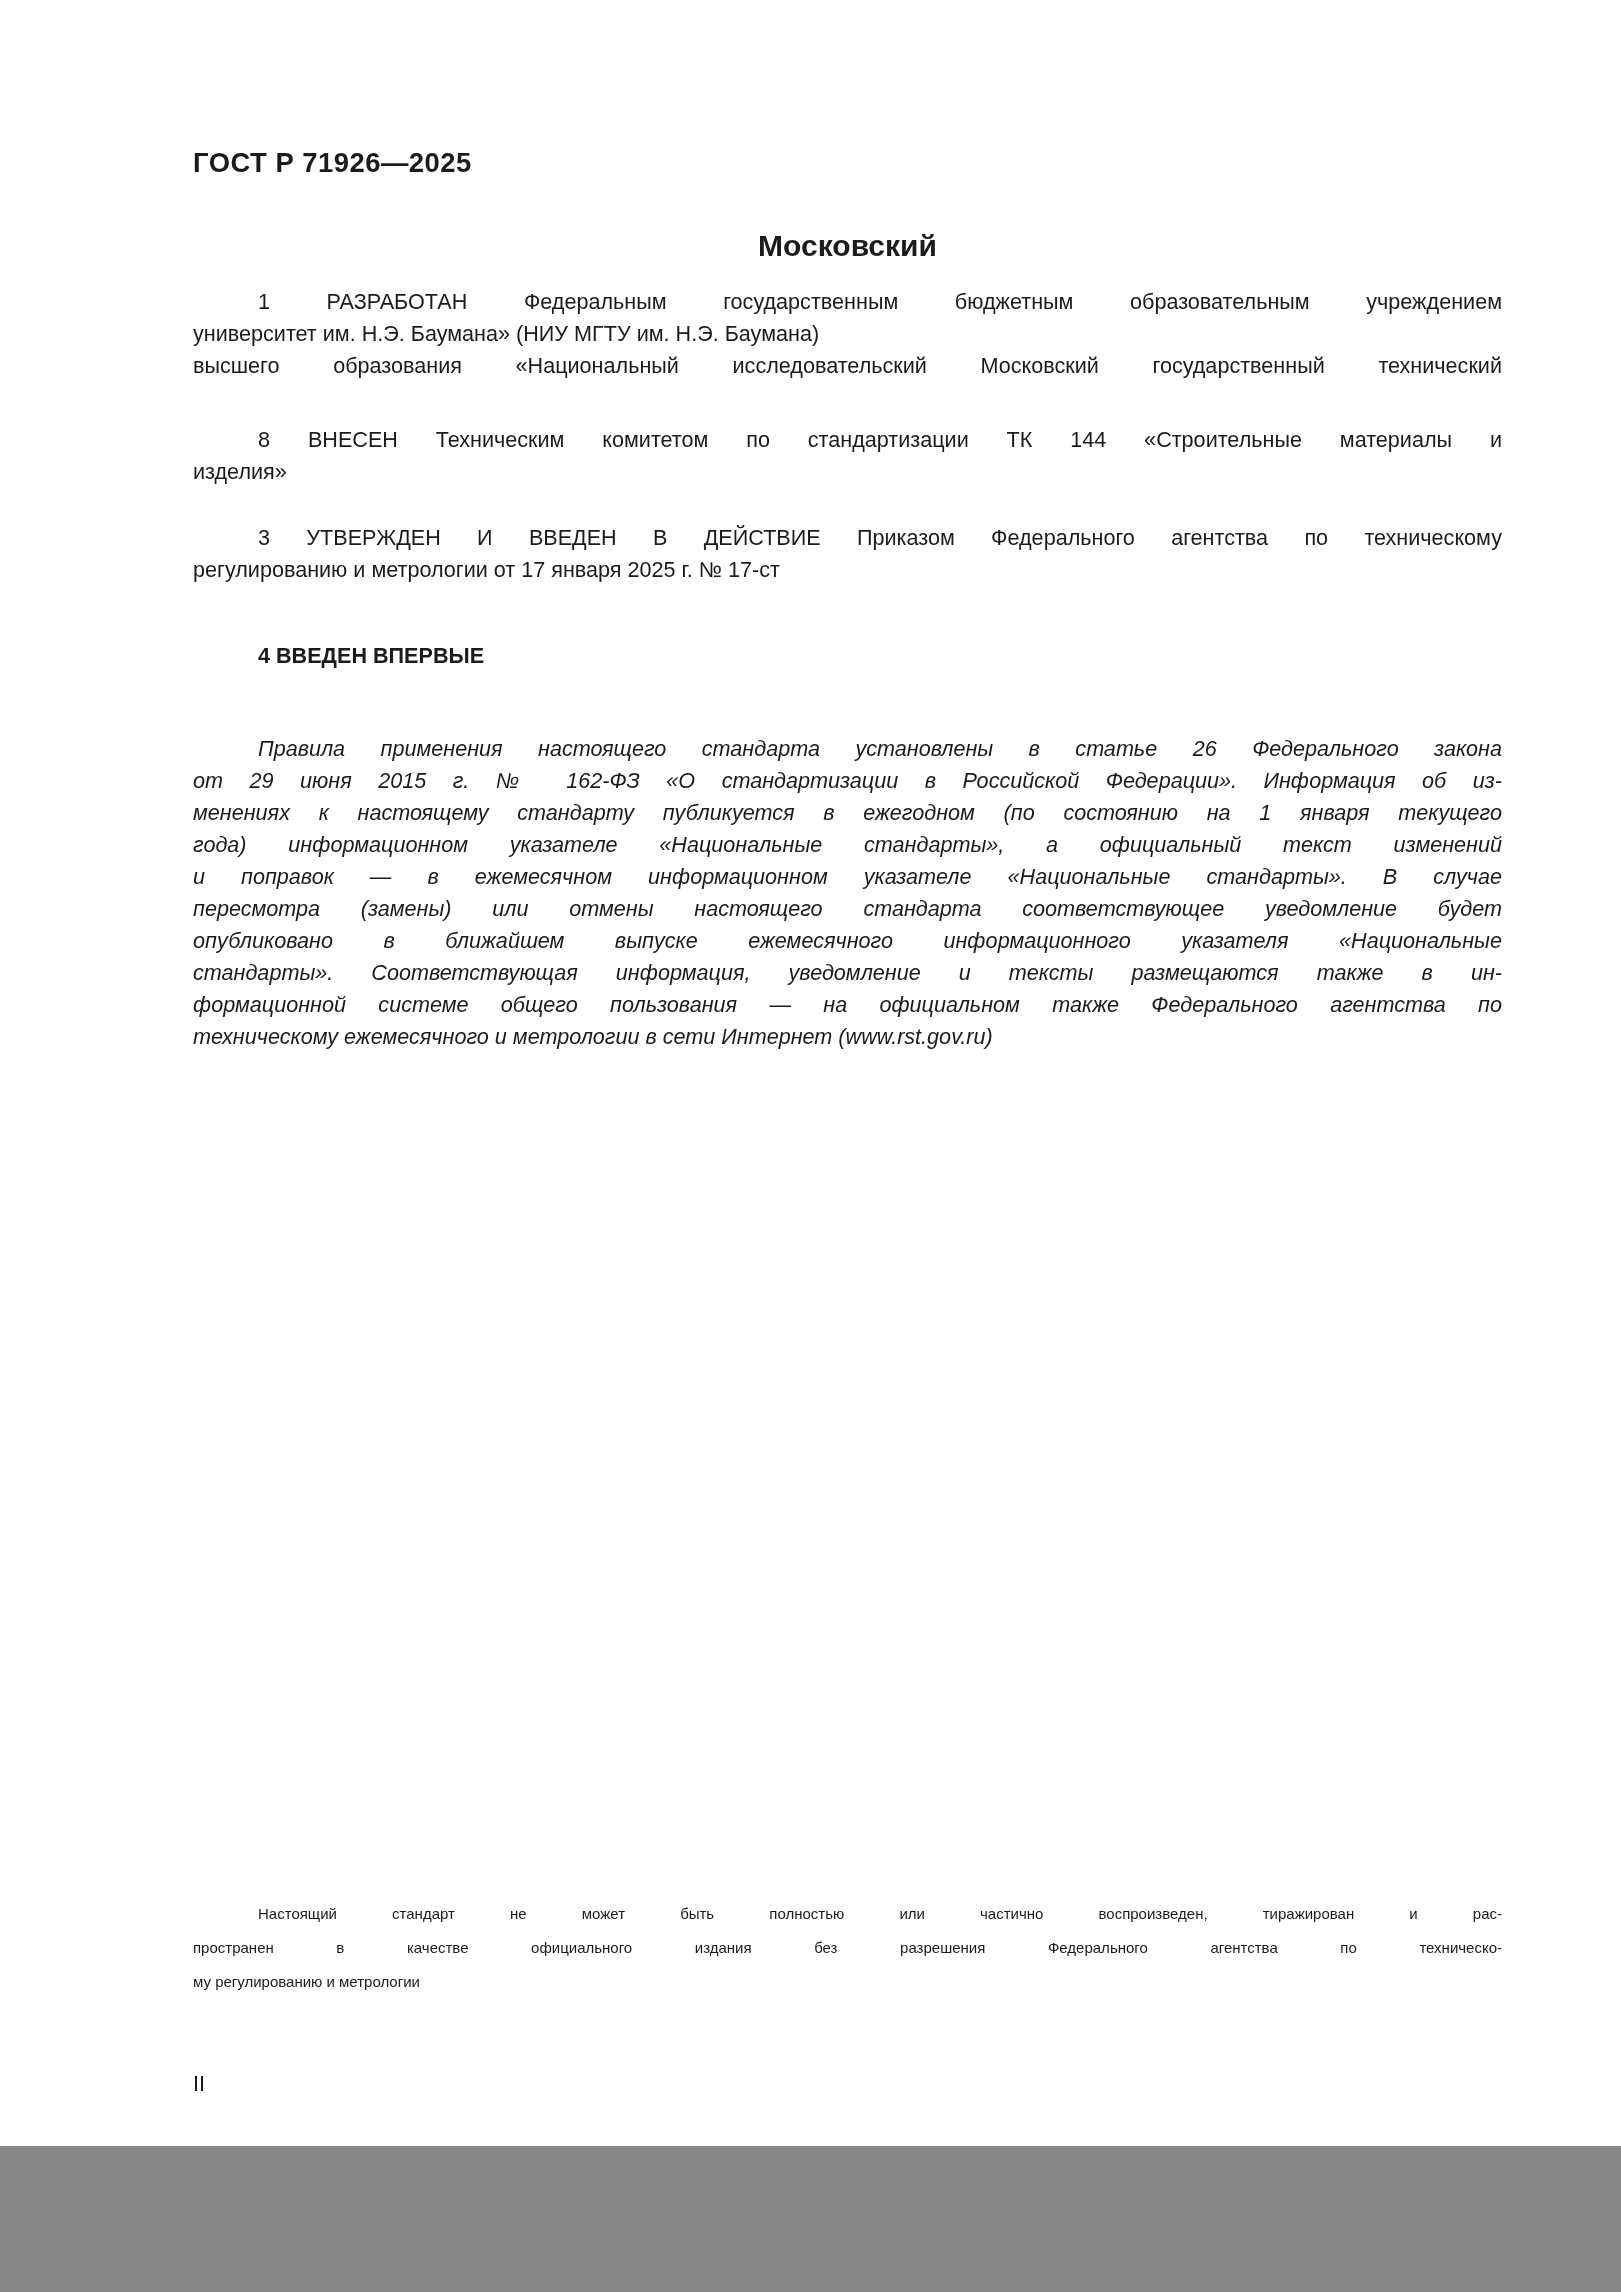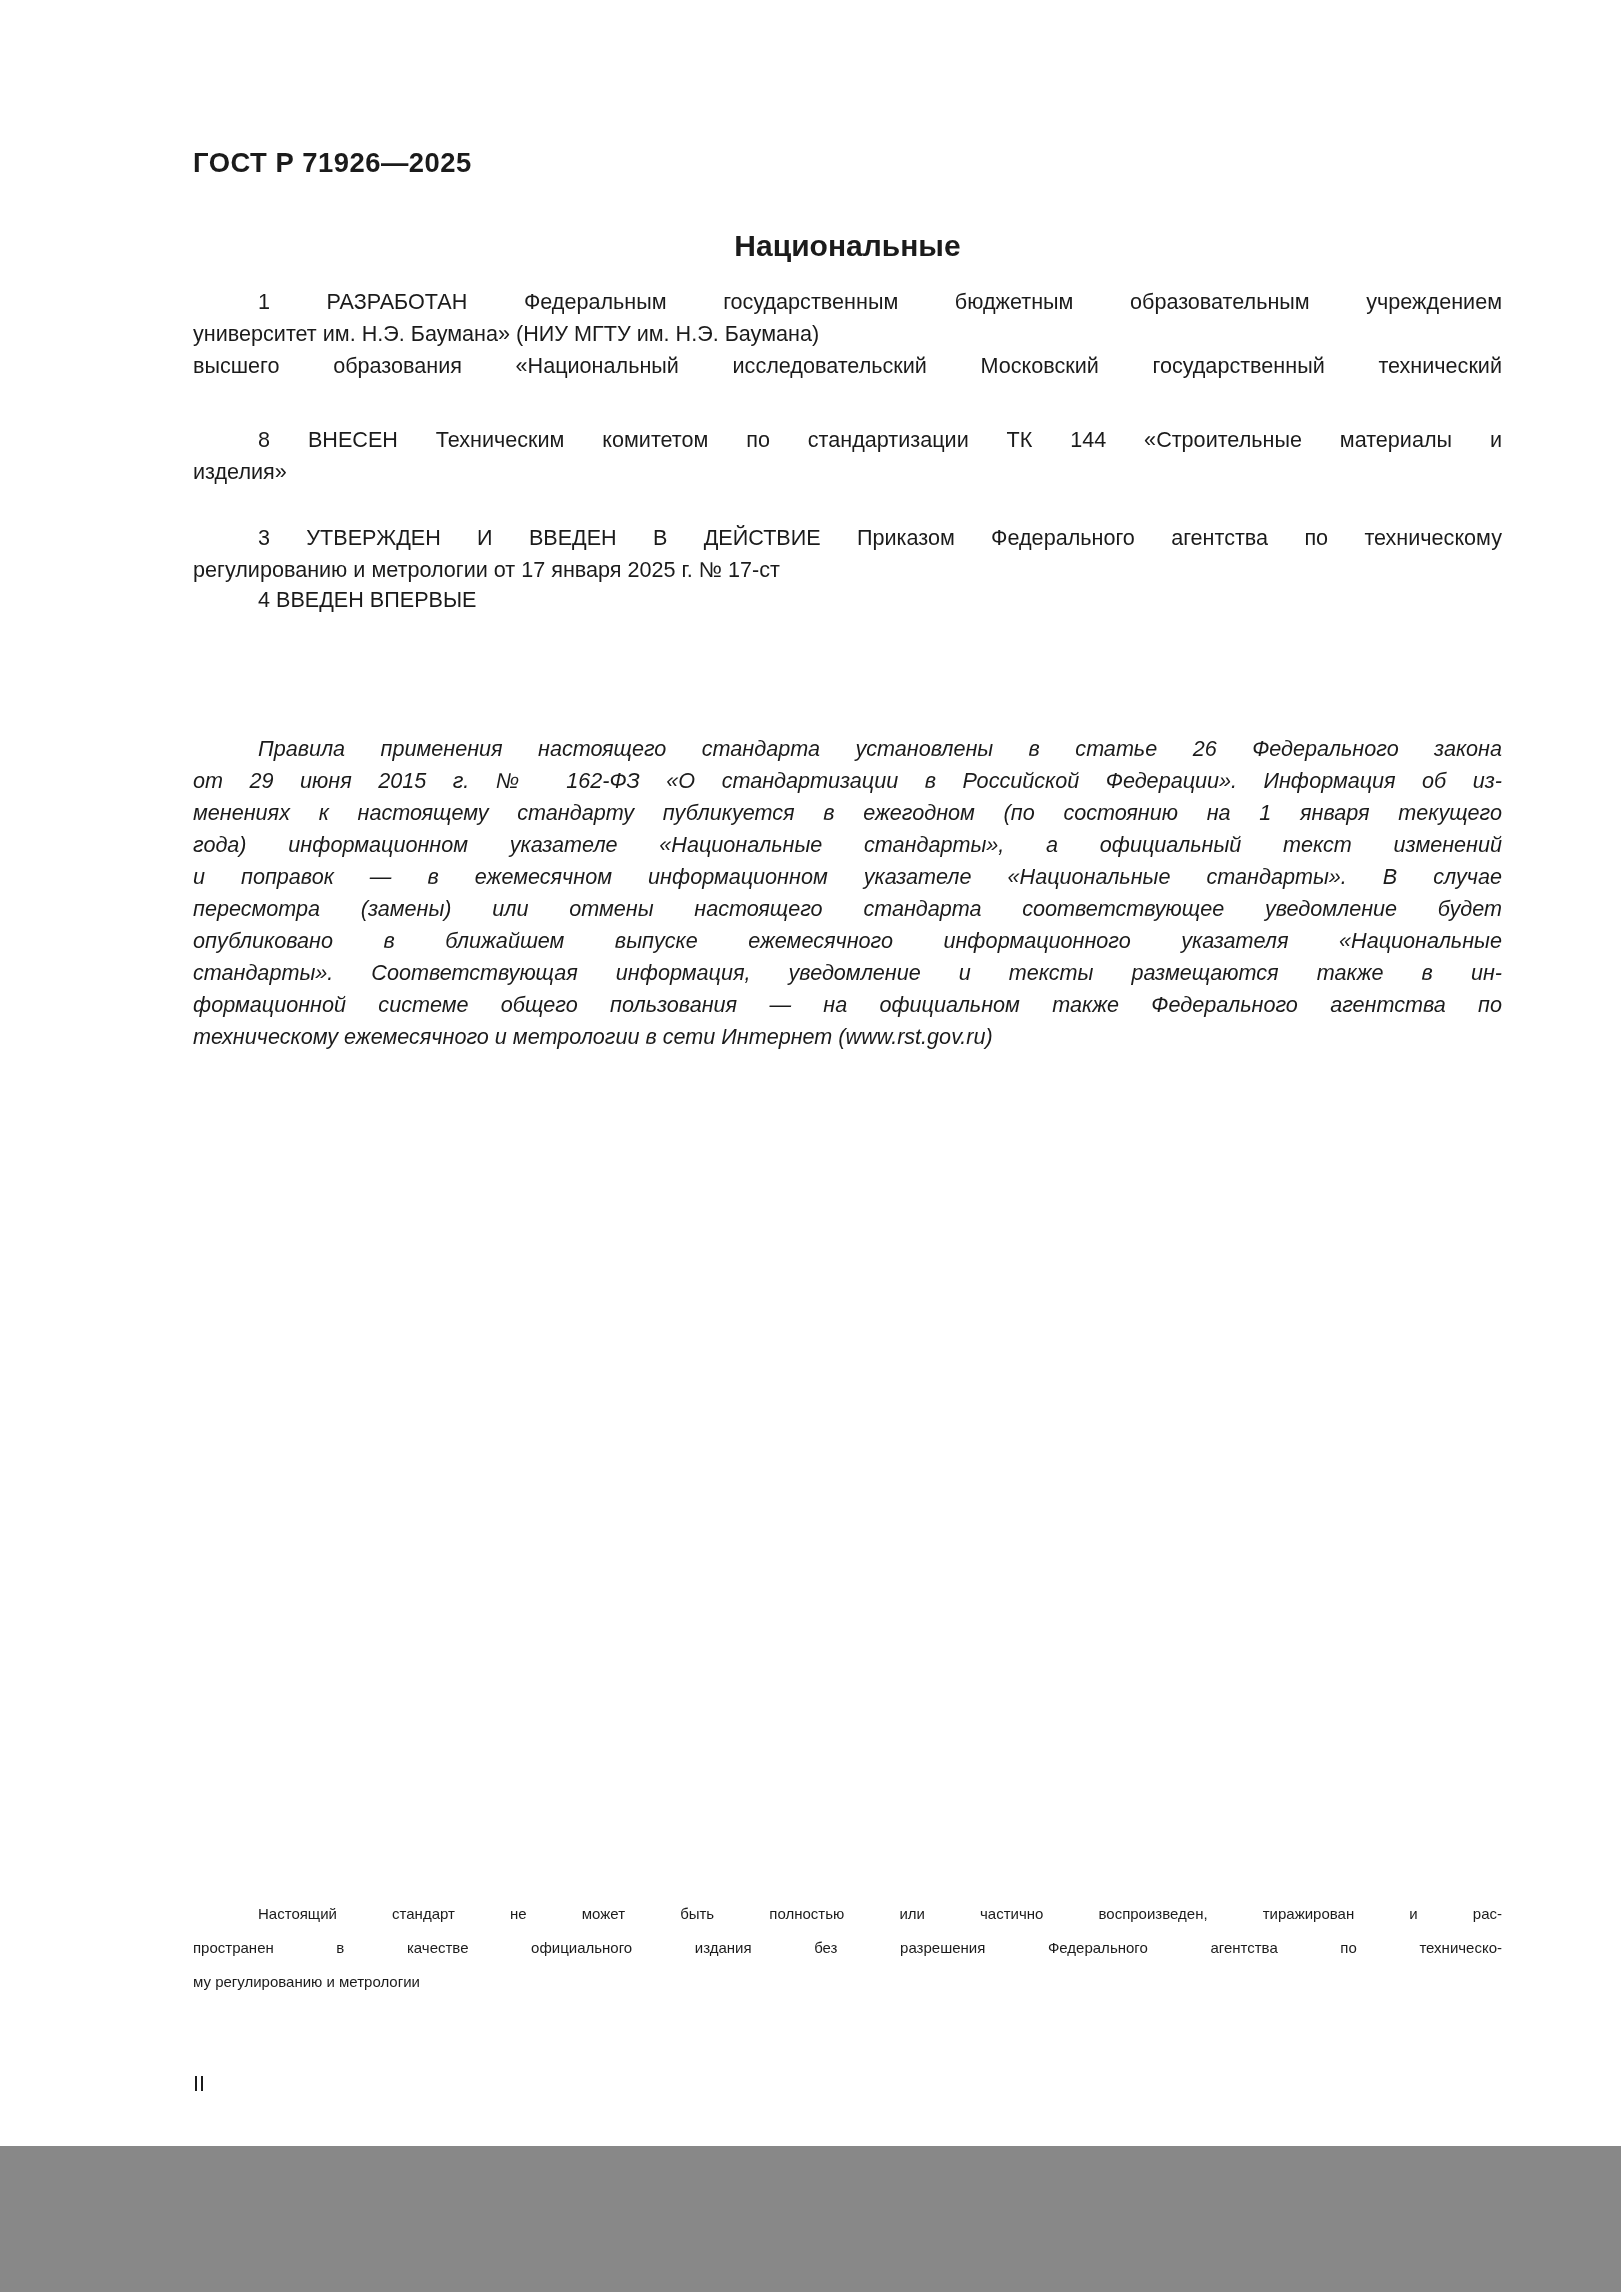--- a/index.html
+++ b/index.html
@@ -46,21 +46,21 @@
   }
   .para .line.last{
     text-align-last:left;
   }
   .para .line.first{
     text-indent:65px;
   }
   .p-developed{top:286px;}
   .p-submitted{top:424px;}
   .p-approved{top:522px;}
-  .p-introduced{top:584px;}
+  .p-introduced{top:640px;font-weight:bold;}
   .legal{
     top:733px;
     font-style:italic;
   }
   .copyright-line{
     top:1901px;
     font-size:21.6px;
     text-align:right;
   }
   .reproduction{
@@ -73,21 +73,21 @@
     font-size:21.6px;
   }
 </style>
 </head>
 <body>
 
 <div class="page">
 
   <div class="content-col doc-designation">ГОСТ Р 71926—2025</div>
 
-  <div class="content-col section-title">Национальные</div>
+  <div class="content-col section-title">Московский</div>
 
   <div class="content-col para p-developed">
       <div class="line first">1  РАЗРАБОТАН  Федеральным  государственным  бюджетным  образовательным  учреждением</div>
       <div class="line last">университет им. Н.Э. Баумана» (НИУ МГТУ им. Н.Э. Баумана)</div>
       <div class="line">высшего образования «Национальный исследовательский Московский государственный технический</div>
     </div>
 
   <div class="content-col para p-submitted">
       <div class="line first">8  ВНЕСЕН  Техническим  комитетом  по  стандартизации  ТК  144  «Строительные  материалы  и</div>
       <div class="line last">изделия»</div>

